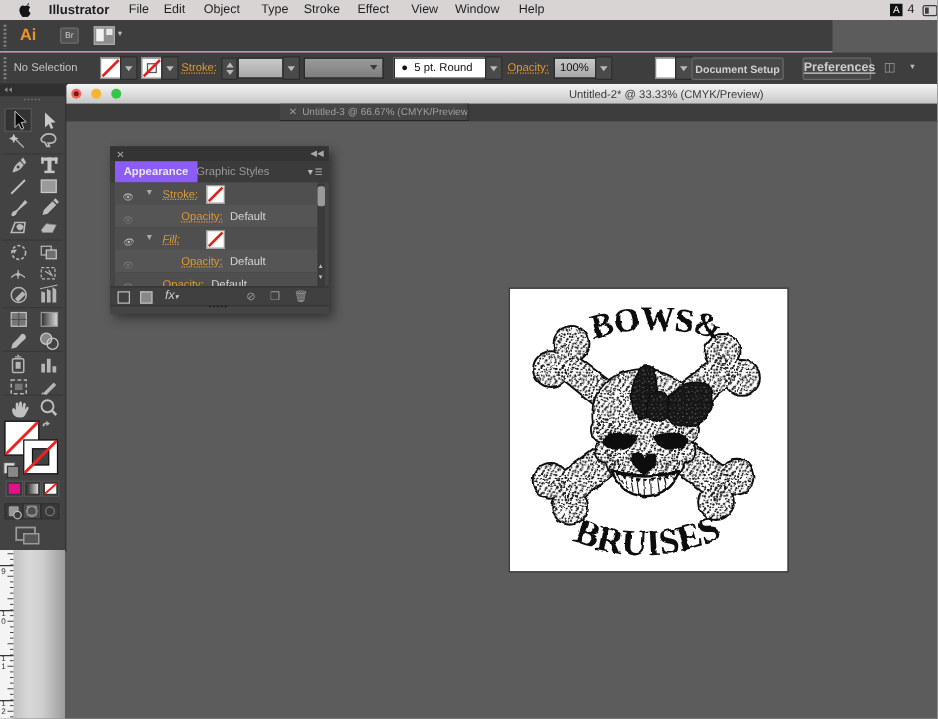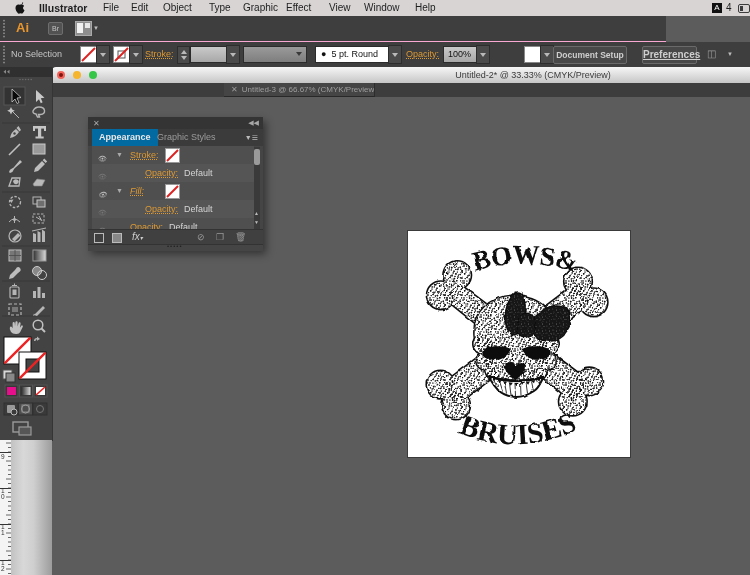--- a/index.html
+++ b/index.html
@@ -61,21 +61,21 @@
 
   <div id="menubar" class="abs">
     <span class="mi" style="left:15px;top:2px;"><svg width="10" height="12" viewBox="0 0 10 12">
           <path d="M6.8,1.9 Q7,0.7 8.1,0.1 Q8.3,1.4 7.4,2.1 Q7.1,2.2 6.8,1.9 Z M4.9,2.7 Q5.9,2.1 7.1,2.4 Q8.5,2.7 9.1,3.9 Q7.9,4.7 8,6.1 Q8.1,7.7 9.5,8.3 Q8.9,9.9 7.9,11 Q7.1,11.9 6.1,11.5 Q5.3,11.1 4.5,11.5 Q3.5,12 2.7,11.1 Q0.9,9.1 0.5,6.7 Q0.2,4.6 1.5,3.3 Q2.7,2.1 4.1,2.6 Q4.5,2.8 4.9,2.7 Z" fill="#151515"></path>
         </svg></span>
     <span class="mi b" style="left:39px;font-size:10.5px;">Illustrator</span>
     <span class="mi" style="left:103px;">File</span>
     <span class="mi" style="left:131px;">Edit</span>
     <span class="mi" style="left:163px;">Object</span>
     <span class="mi" style="left:209px;">Type</span>
-    <span class="mi" style="left:243px;">Graphic</span>
+    <span class="mi" style="left:243px;">Stroke</span>
     <span class="mi" style="left:286px;">Effect</span>
     <span class="mi" style="left:329px;">View</span>
     <span class="mi" style="left:364px;text-align:center;">Window</span>
     <span class="mi" style="left:415px;">Help</span>
     <span class="mi" style="left:712px;top:3px;width:10px;height:10px;background:#111;color:#fff;font-size:8px;line-height:10px;text-align:center;">A</span>
     <span class="mi" style="left:726px;">4</span>
     <span class="mi" style="left:738px;top:3.5px;width:12px;height:9px;border:1.5px solid #3c3c3c;border-radius:2px;background:#d8d4d4;box-sizing:border-box;"></span>
       <span class="mi" style="left:740px;top:5.5px;width:3px;height:5px;background:#3c3c3c;"></span>
   </div>
 
@@ -515,21 +515,21 @@
     <text x="1" y="131" font-size="6.5" fill="#333" font-family="Liberation Sans">2</text>
   </svg></div>
   <div id="bl-grad" class="abs"></div>
 
   <div id="apanel" class="abs">
     <div id="apanel-head">
         <span style="position:absolute;left:5px;top:2px;font-size:8px;">✕</span>
         <span style="position:absolute;right:4px;top:2px;font-size:7px;">◀◀</span>
       </div>
     <div id="apanel-tabs">
-      <div style="position:absolute;left:4px;top:0;height:17px;padding:0 7px;background:#0369a1;color:#e8e8e8;font-weight:bold;line-height:17px;">Appearance</div>
+      <div style="position:absolute;left:4px;top:0;height:17px;padding:0 7px;background:#8b5cf6;color:#e8e8e8;font-weight:bold;line-height:17px;">Appearance</div>
       <div style="position:absolute;left:62px;top:0;height:17px;padding:0 7px;color:#9b9b9b;line-height:17px;">Graphic Styles</div>
       <div style="position:absolute;right:5px;top:5px;color:#bbb;font-size:7px;">▼☰</div>
     </div>
     <div class="arow" style="top:29px;">
         <span class="eye">👁</span>
         <span style="position:absolute;left:24px;top:0;color:#aaa;font-size:7px;">▼</span>
         <span class="orange" style="position:absolute;left:38px;">Stroke:</span>
         <span style="position:absolute;left:73px;top:2px;width:13px;height:13px;background:#fff;border:1px solid #999;"><svg width="13" height="13">
             <line x1="1" y1="12" x2="12" y2="1" stroke="#d22" stroke-width="2"></line>
           </svg></span>

